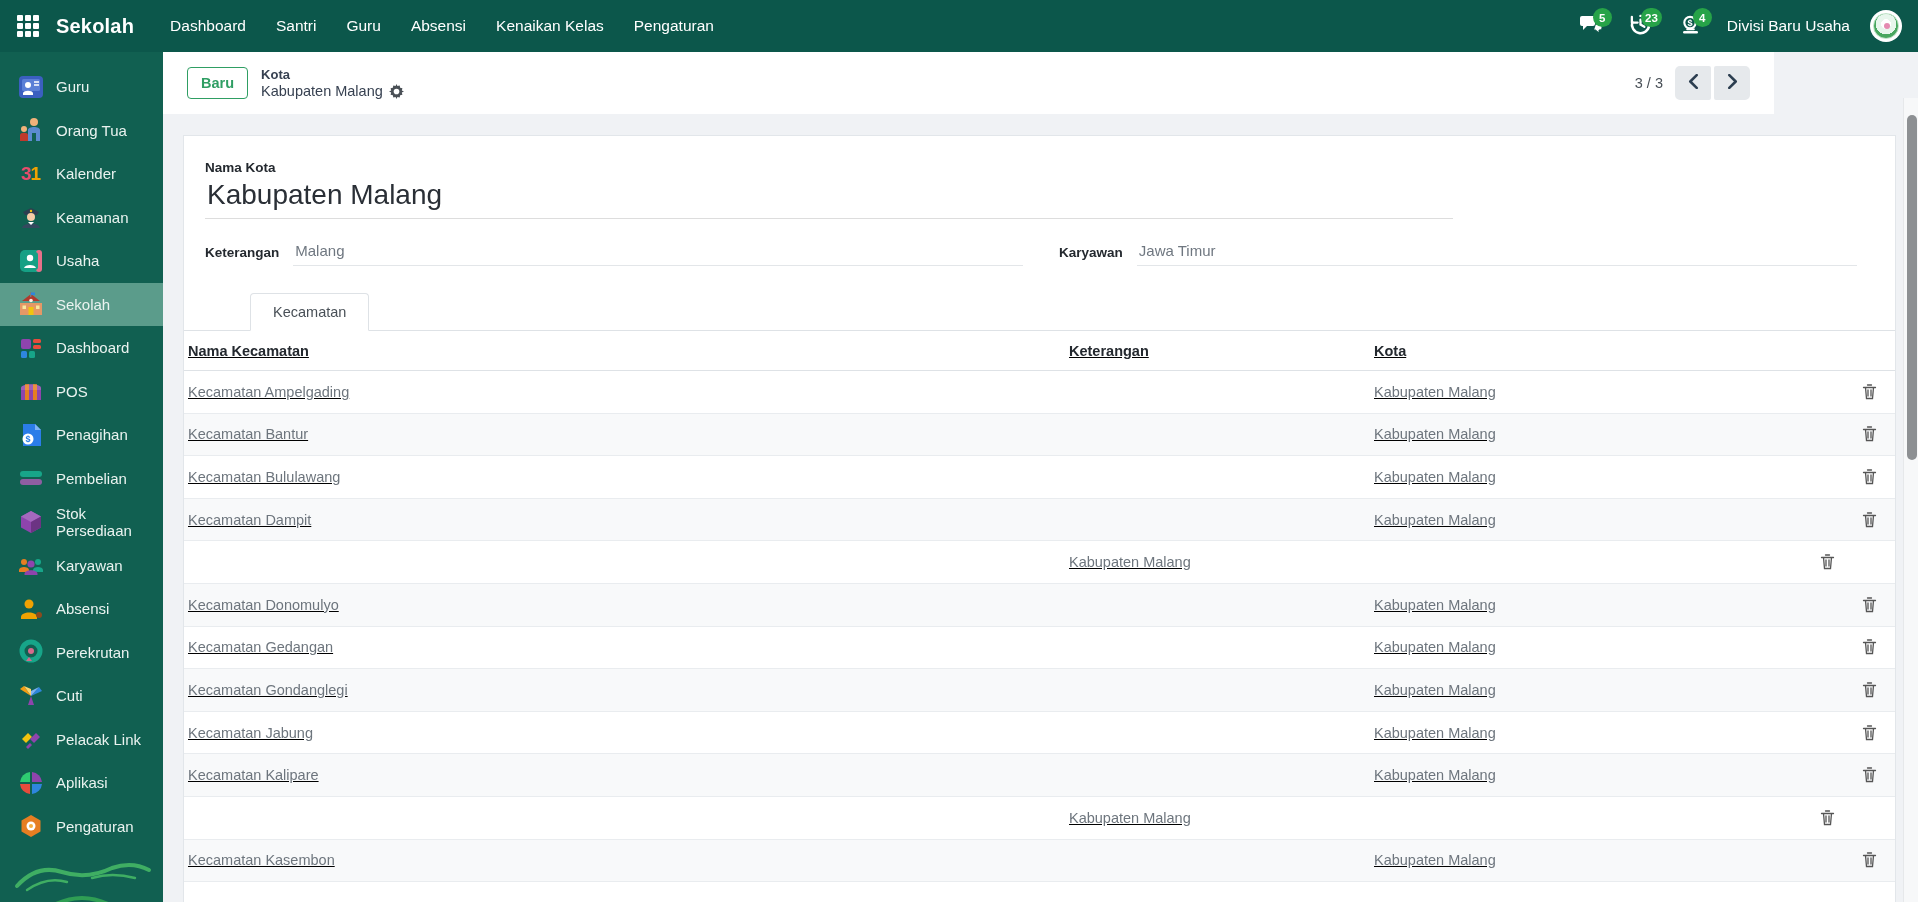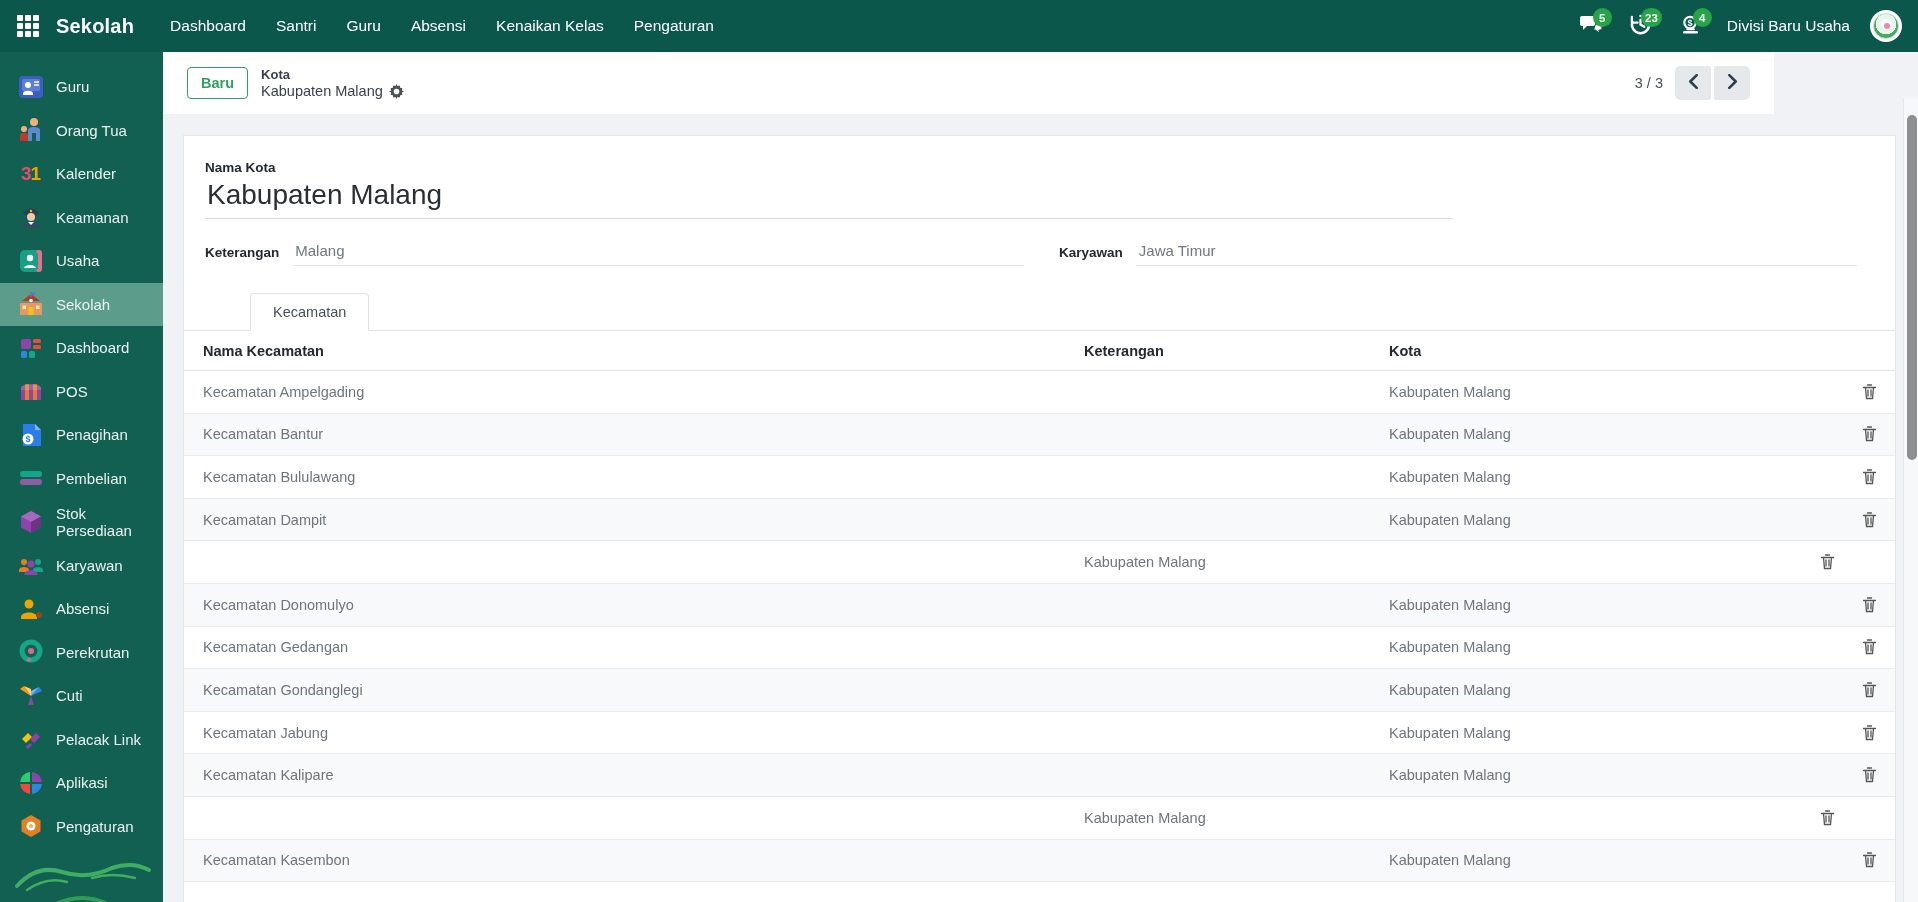--- a/index.html
+++ b/index.html
@@ -78,21 +78,21 @@
     font-family:inherit; }
 
   
   .tabs { margin-top:27px; border-bottom:1px solid #dee2e6; display:flex; padding-left:21px; }
   .tab { font-size:14.5px; color:#495057; padding:10px 22px; background:#fff;
     border:1px solid #dee2e6; border-bottom:1px solid #fff; border-radius:4px 4px 0 0;
     margin-bottom:-1px; cursor:pointer;margin-left:45px; }
 
   
   .thead, .trow { display:grid; grid-template-columns:881px 305px 1fr 42px;
-    padding:0 16px 0 19px; align-items:center; }
+    padding:0 16px 0 4px; align-items:center;text-decoration:underline; }
   .thead { height:40px; border-bottom:1px solid #dee2e6; }
   .thead .hcell { font-size:14.5px; font-weight:700; color:#24292f; }
   .trow { height:42.6px; border-bottom:1px solid #e9ecef; cursor:pointer; }
   .trow.stripe { background:#f8f9fa; }
   .cell { font-size:14.5px; color:#6d757d; overflow:hidden; white-space:nowrap; }
   .c-del { display:flex; justify-content:flex-end; }
   .trash { cursor:pointer; display:inline-flex; padding:2px; }
 
   
   .scrollbar { position:absolute; right:0; top:98px; width:15px; height:804px;

